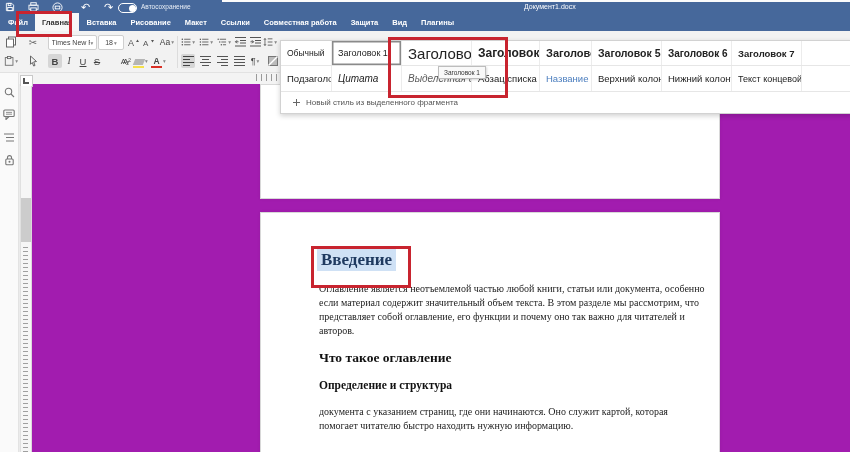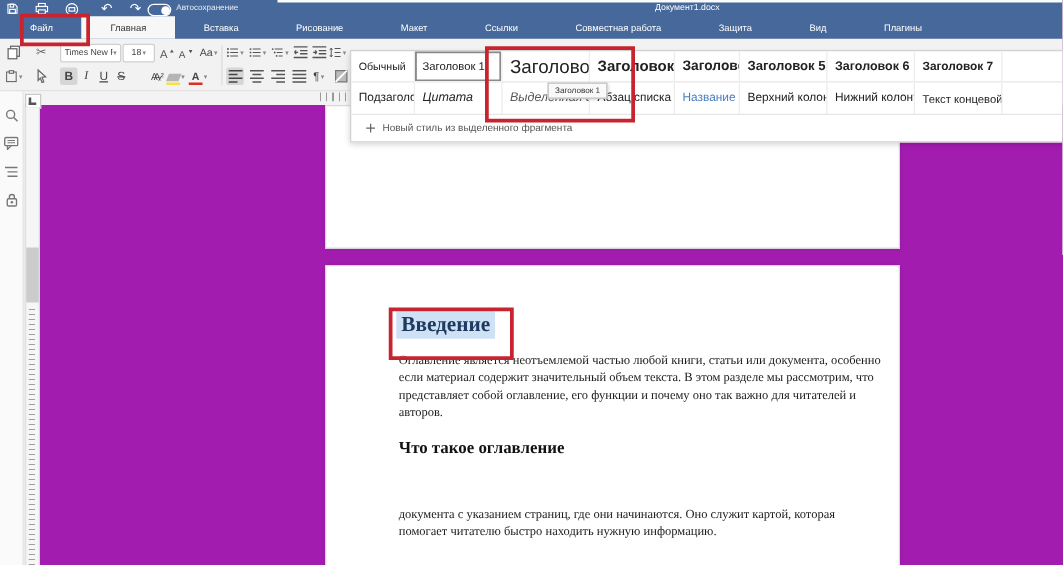--- a/index.html
+++ b/index.html
@@ -10,21 +10,21 @@
   .header{position:absolute;left:0;top:0;width:850px;height:31px;background:#46689b;z-index:20;}
   .top-strip{position:absolute;left:222px;top:0;width:628px;height:2px;background:#fbfbfb;z-index:21;}
   .qa-row{position:absolute;left:0;top:0;width:850px;height:13px;}
   .qa-icon{position:absolute;top:2px;width:11px;height:10px;display:flex;align-items:center;justify-content:center;cursor:pointer;}
   .glyph-white{color:#fff;font-size:9px;line-height:10px;}
   .toggle{position:absolute;left:118px;top:3px;width:17px;height:8px;border:1px solid #fff;border-radius:5px;}
   .toggle .knob{position:absolute;right:0.5px;top:0.5px;width:7px;height:7px;border-radius:50%;background:#fff;}
   .autosave-label{position:absolute;left:141px;top:3px;font-size:6.5px;color:#e9eef6;}
   .doc-title{position:absolute;left:524px;top:2.5px;font-size:7px;color:#fff;}
   .tabs-row{position:absolute;left:0;top:13px;height:18px;display:flex;align-items:stretch;padding-left:1px;}
-  .tab{font-size:7.5px;color:#fff;padding:0 23px;display:flex;align-items:center;cursor:pointer;white-space:nowrap;}
+  .tab{font-size:7.5px;color:#fff;padding:0 7px;display:flex;align-items:center;cursor:pointer;white-space:nowrap;font-weight:bold;}
   .tab.active{background:#f7f7f7;color:#333;}
 
   
   .toolbar{position:absolute;left:0;top:31px;width:850px;height:41px;background:#f2f2f2;border-bottom:1px solid #e2e2e2;z-index:10;}
   .tb-item{position:absolute;height:14px;display:flex;align-items:center;justify-content:center;cursor:pointer;color:#555;}
   .row1{top:4px;} .row2{top:23px;}
   .btn13{width:14px;height:14px;border-radius:2px;}
   .btn13.active{background:#d6d6d6;}
   .letter{font-size:9.5px;color:#444;}
   .sep{position:absolute;top:5px;width:1px;height:32px;background:#dcdcdc;}
@@ -347,20 +347,21 @@
     <div class="page page1"></div>
     <div class="page page2 doc">
       <div class="h1-doc">Введение</div>
       <div class="p1">
         <div class="pline">Оглавление является неотъемлемой частью любой книги, статьи или документа, особенно</div>
         <div class="pline">если материал содержит значительный объем текста. В этом разделе мы рассмотрим, что</div>
         <div class="pline">представляет собой оглавление, его функции и почему оно так важно для читателей и</div>
         <div class="pline">авторов.</div>
       </div>
       <div class="h2-doc">Что такое оглавление</div>
+      <div class="h3-doc">Определение и структура</div>
       <div class="p2">
         <div class="pline">документа с указанием страниц, где они начинаются. Оно служит картой, которая</div>
         <div class="pline">помогает читателю быстро находить нужную информацию.</div>
       </div>
     </div>
   </div>
 
   <div class="styles-panel">
     <div class="style-row r1">
       <div class="style-cell">Обычный</div>

